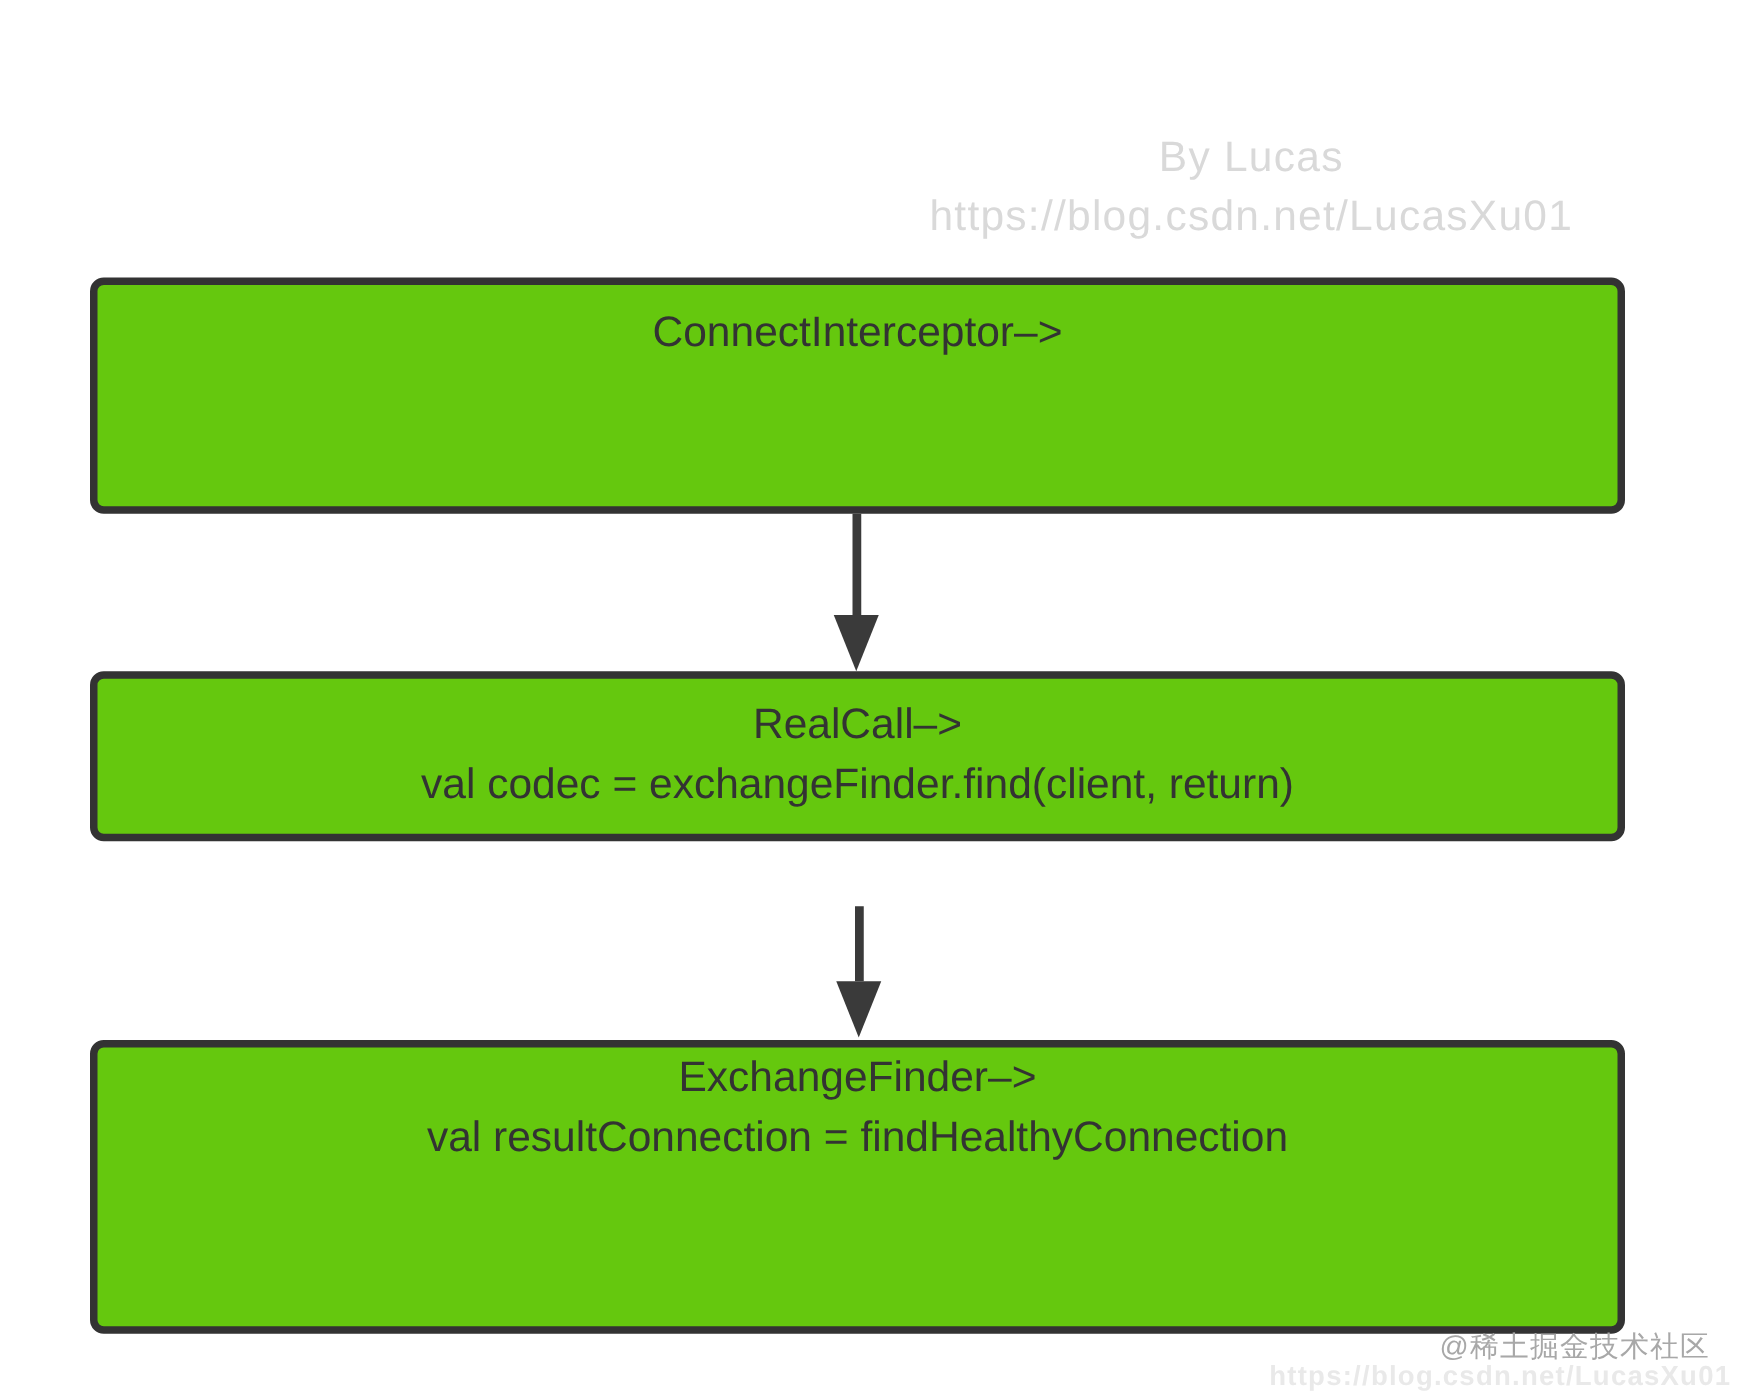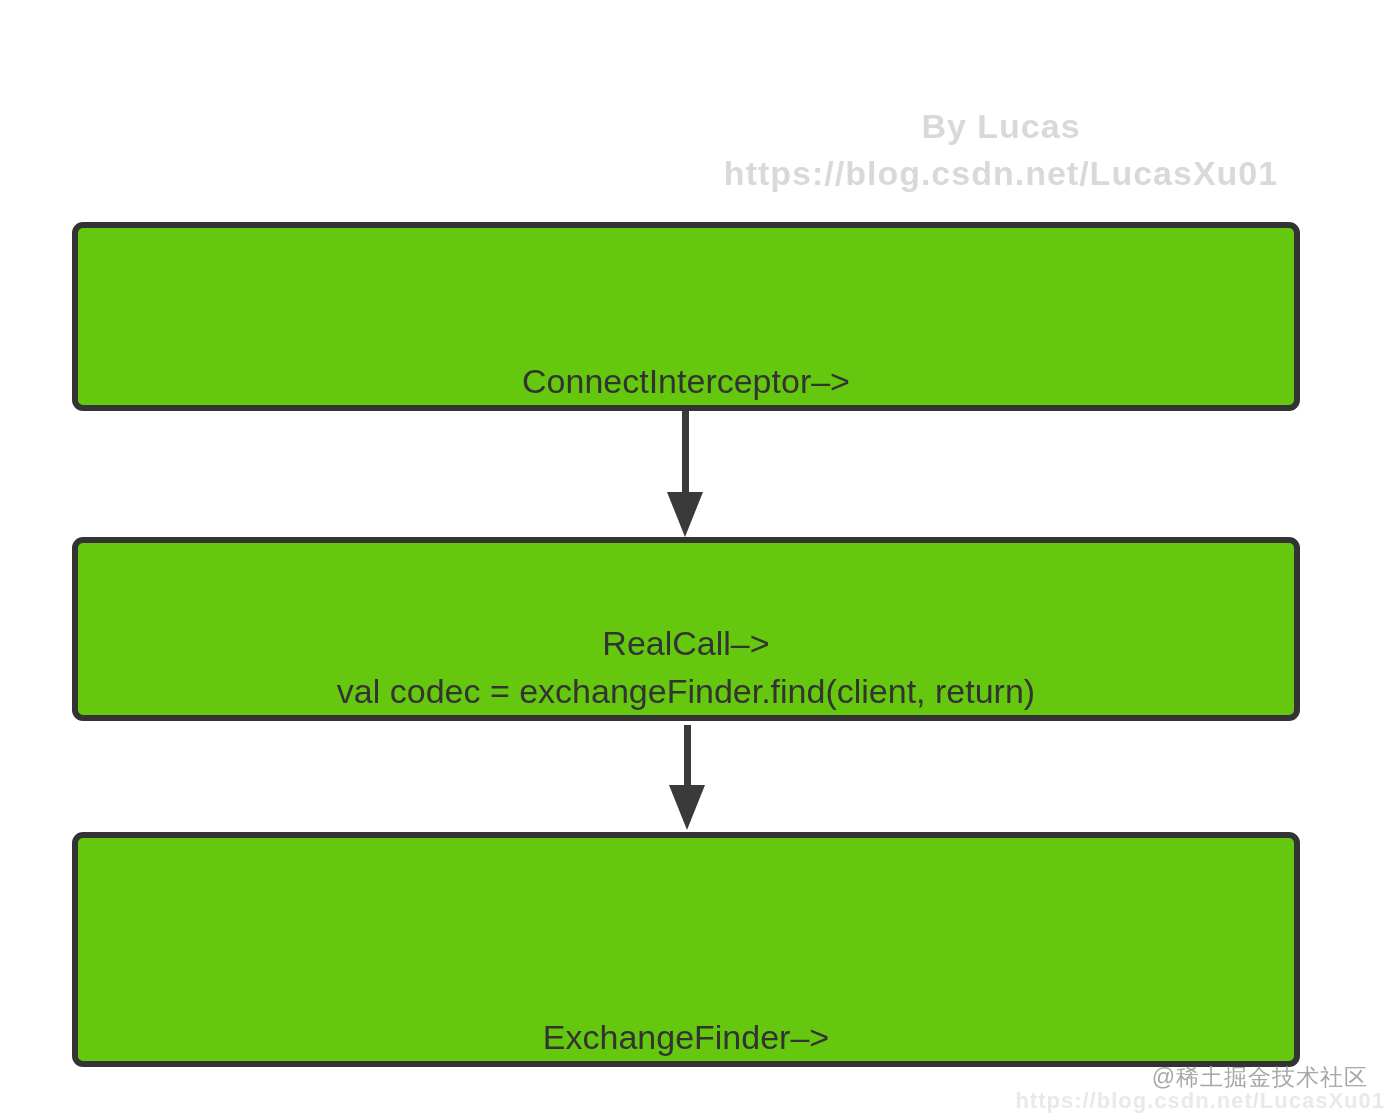--- a/index.html
+++ b/index.html
@@ -19,46 +19,46 @@
     overflow:hidden;
   }
   
   .wm-top{
     position:absolute;
     left:715px;
     top:103px;
     width:572px;
     text-align:center;
     color:#d9d9d9;
-    font-weight:bold;
+    font-weight:normal;
     font-size:34px;
     line-height:47px;
     letter-spacing:1px;
     user-select:none;
   }
   
   .flow-box{
     position:absolute;
     left:72px;
     width:1228px;
     background:var(--box-fill);
     border:6px solid var(--box-border);
     border-radius:11px;
     display:flex;
     flex-direction:column;
-    justify-content:flex-end;
+    justify-content:flex-start;
     align-items:center;
     color:var(--text);
     font-size:34px;
     line-height:48px;
     text-align:center;
   }
   .flow-box .line{white-space:nowrap;}
   #box-1{top:222px;height:189px;padding-top:14px;}
-  #box-2{top:537px;height:184px;padding-top:12px;}
+  #box-2{top:537px;height:136px;padding-top:12px;}
   #box-3{top:832px;height:235px;}
   
   .flow-arrow{
     position:absolute;
     width:36px;
     display:flex;
     flex-direction:column;
     align-items:center;
   }
   .arrow-line{
@@ -120,18 +120,19 @@
     <div class="line">val codec = exchangeFinder.find(client, return)</div>
   </div>
 
   <div class="flow-arrow" id="arrow-2">
     <div class="arrow-line"></div>
     <div class="arrow-head"></div>
   </div>
 
   <div class="flow-box" id="box-3">
     <div class="line">ExchangeFinder–&gt;</div>
+    <div class="line">val resultConnection = findHealthyConnection</div>
   </div>
 
   <div class="wm-community">@稀土掘金技术社区</div>
   <div class="wm-bottom-url">https://blog.csdn.net/LucasXu01</div>
 
 </div>
 
 </body></html>

